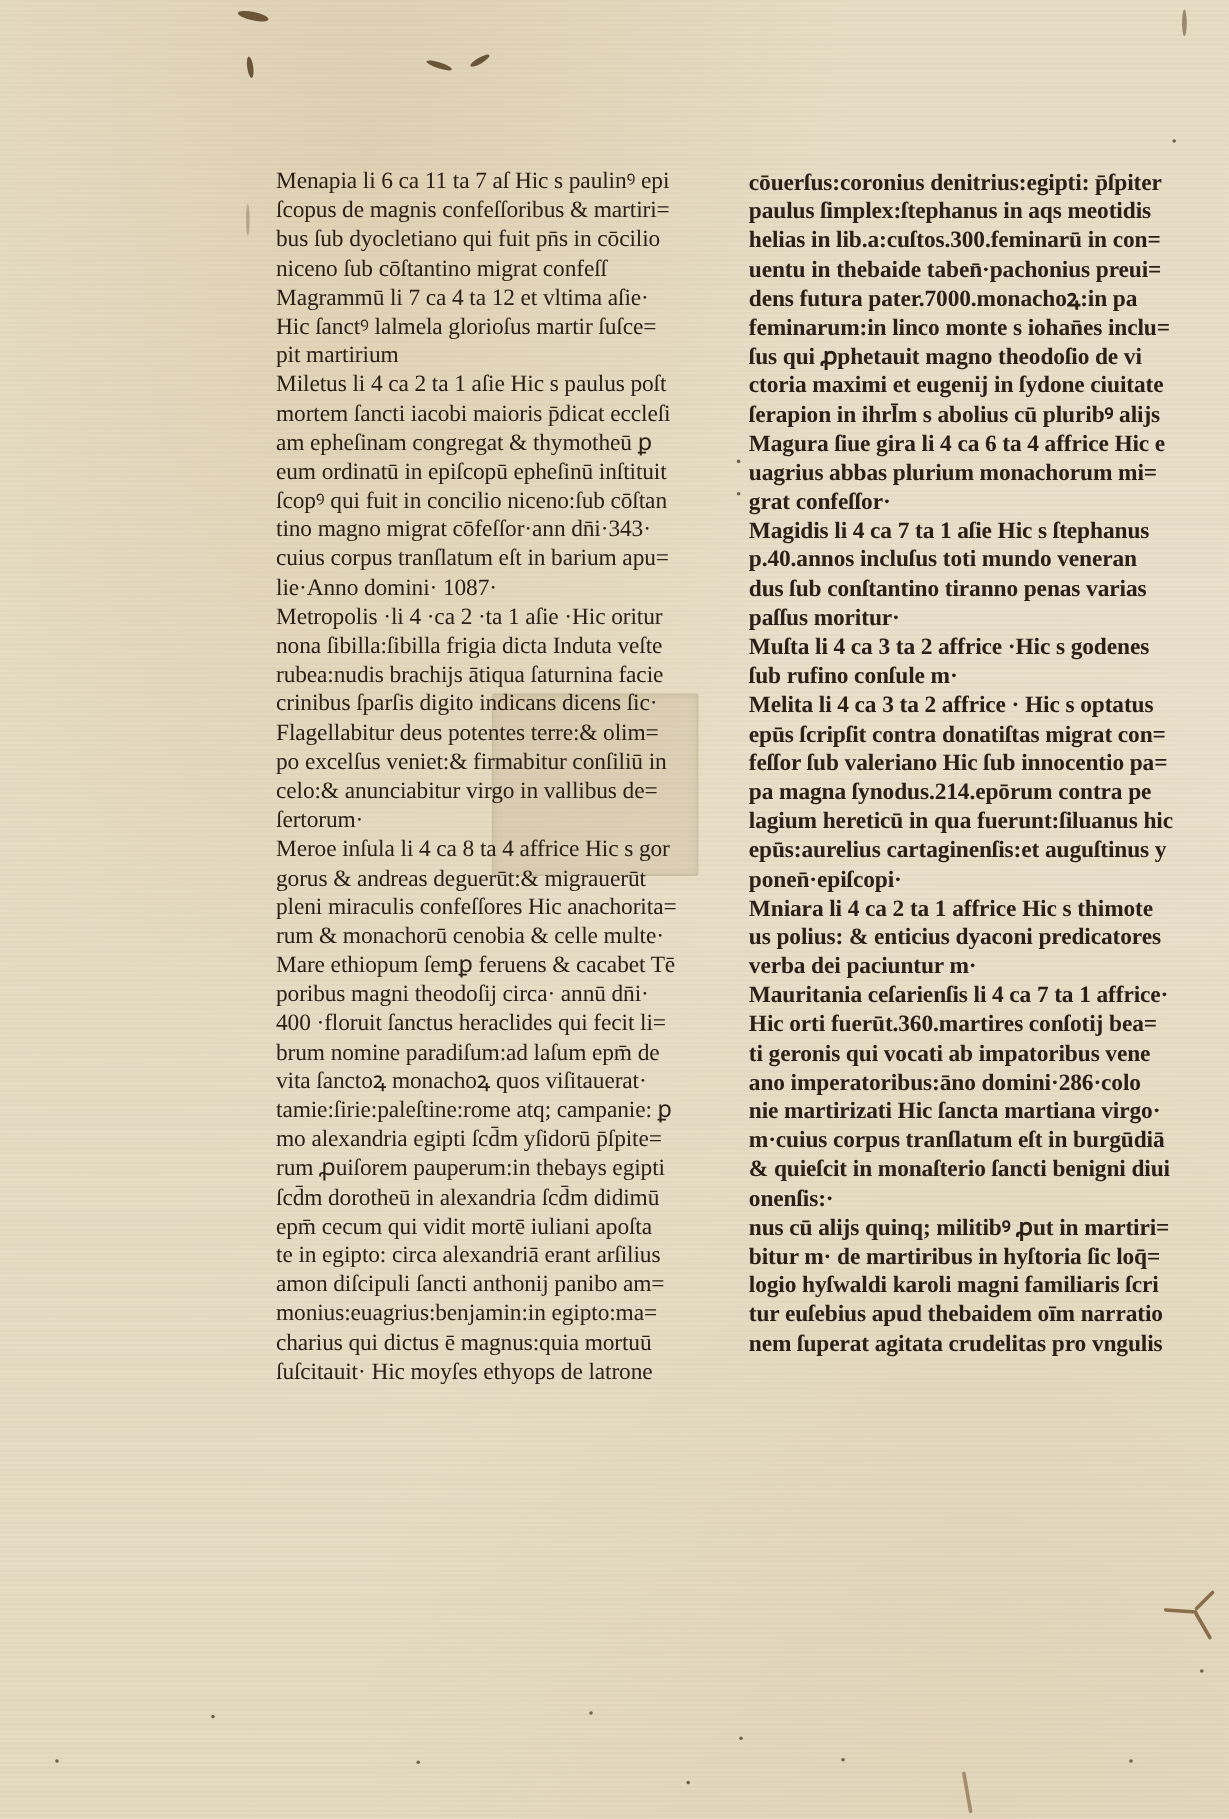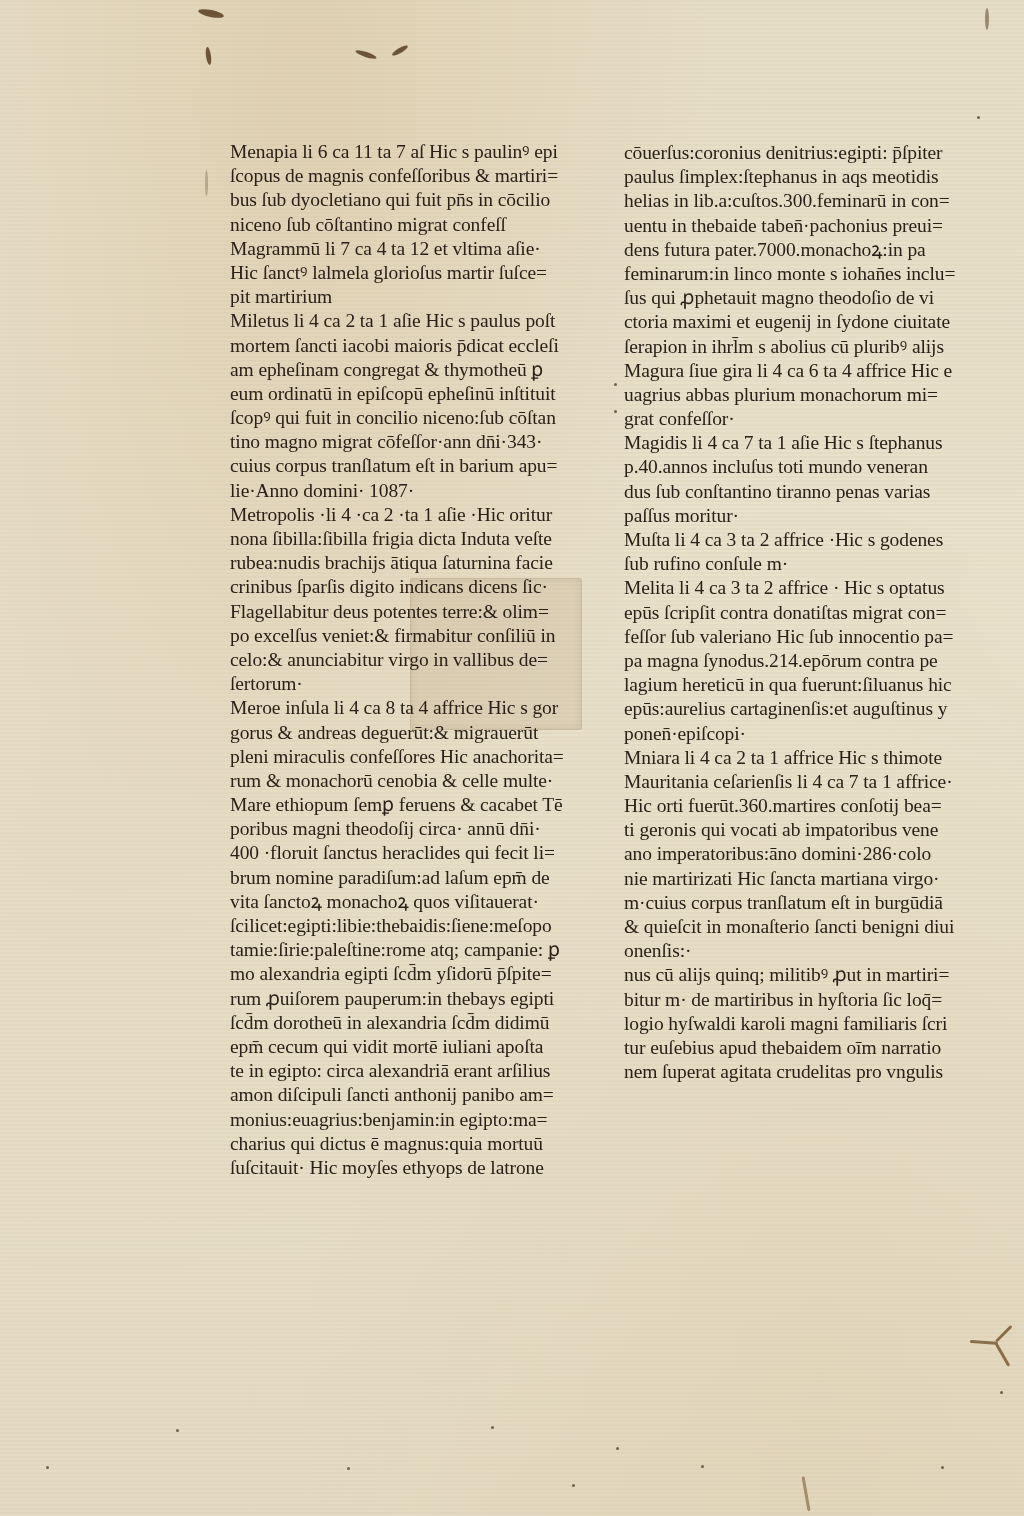--- a/index.html
+++ b/index.html
@@ -36,20 +36,21 @@
       white-space: nowrap;
     }
     .column.left {
       left: 230px;
       width: 345px;
     }
     .column.right {
       left: 624px;
       width: 340px;
       top: 141px;
+      font-weight: bold;
     }
     .line {
       display: block;
       height: 24.2px;
       overflow: visible;
     }
     .patch {
       position: absolute;
       left: 410px;
       top: 578px;
@@ -139,21 +140,20 @@
     <span class="line">ſertorum·</span>
     <span class="line">Meroe inſula li 4 ca 8 ta 4 affrice Hic s gor</span>
     <span class="line">gorus &amp; andreas deguerūt:&amp; migrauerūt</span>
     <span class="line">pleni miraculis confeſſores Hic anachorita=</span>
     <span class="line">rum &amp; monachorū cenobia &amp; celle multe·</span>
     <span class="line">Mare ethiopum ſemꝑ feruens &amp; cacabet Tē</span>
     <span class="line">poribus magni theodoſij circa· annū dn̄i·</span>
     <span class="line">400 ·floruit ſanctus heraclides qui fecit li=</span>
     <span class="line">brum nomine paradiſum:ad laſum epm̄ de</span>
     <span class="line">vita ſanctoꝝ monachoꝝ quos viſitauerat·</span>
-    <span class="line">ſcilicet:egipti:libie:thebaidis:ſiene:meſopo</span>
     <span class="line">tamie:ſirie:paleſtine:rome atq; campanie: ꝑ</span>
     <span class="line">mo alexandria egipti ſcd̄m yſidorū p̄ſpite=</span>
     <span class="line">rum ꝓuiſorem pauperum:in thebays egipti</span>
     <span class="line">ſcd̄m dorotheū in alexandria ſcd̄m didimū</span>
     <span class="line">epm̄ cecum qui vidit mortē iuliani apoſta</span>
     <span class="line">te in egipto: circa alexandriā erant arſilius</span>
     <span class="line">amon diſcipuli ſancti anthonij panibo am=</span>
     <span class="line">monius:euagrius:benjamin:in egipto:ma=</span>
     <span class="line">charius qui dictus ē magnus:quia mortuū</span>
     <span class="line">ſuſcitauit· Hic moyſes ethyops de latrone</span>
@@ -179,20 +179,22 @@
     <span class="line">Muſta li 4 ca 3 ta 2 affrice ·Hic s godenes</span>
     <span class="line">ſub rufino conſule m·</span>
     <span class="line">Melita li 4 ca 3 ta 2 affrice · Hic s optatus</span>
     <span class="line">epūs ſcripſit contra donatiſtas migrat con=</span>
     <span class="line">feſſor ſub valeriano Hic ſub innocentio pa=</span>
     <span class="line">pa magna ſynodus.214.epōrum contra pe</span>
     <span class="line">lagium hereticū in qua fuerunt:ſiluanus hic</span>
     <span class="line">epūs:aurelius cartaginenſis:et auguſtinus y</span>
     <span class="line">ponen̄·epiſcopi·</span>
     <span class="line">Mniara li 4 ca 2 ta 1 affrice Hic s thimote</span>
+    <span class="line">us polius: &amp; enticius dyaconi predicatores</span>
+    <span class="line">verba dei paciuntur m·</span>
     <span class="line">Mauritania ceſarienſis li 4 ca 7 ta 1 affrice·</span>
     <span class="line">Hic orti fuerūt.360.martires conſotij bea=</span>
     <span class="line">ti geronis qui vocati ab impatoribus vene</span>
     <span class="line">ano imperatoribus:āno domini·286·colo</span>
     <span class="line">nie martirizati Hic ſancta martiana virgo·</span>
     <span class="line">m·cuius corpus tranſlatum eſt in burgūdiā</span>
     <span class="line">&amp; quieſcit in monaſterio ſancti benigni diui</span>
     <span class="line">onenſis:·</span>
     <span class="line">nus cū alijs quinq; militibꝰ ꝓut in martiri=</span>
     <span class="line">bitur m· de martiribus in hyſtoria ſic loq̄=</span>

